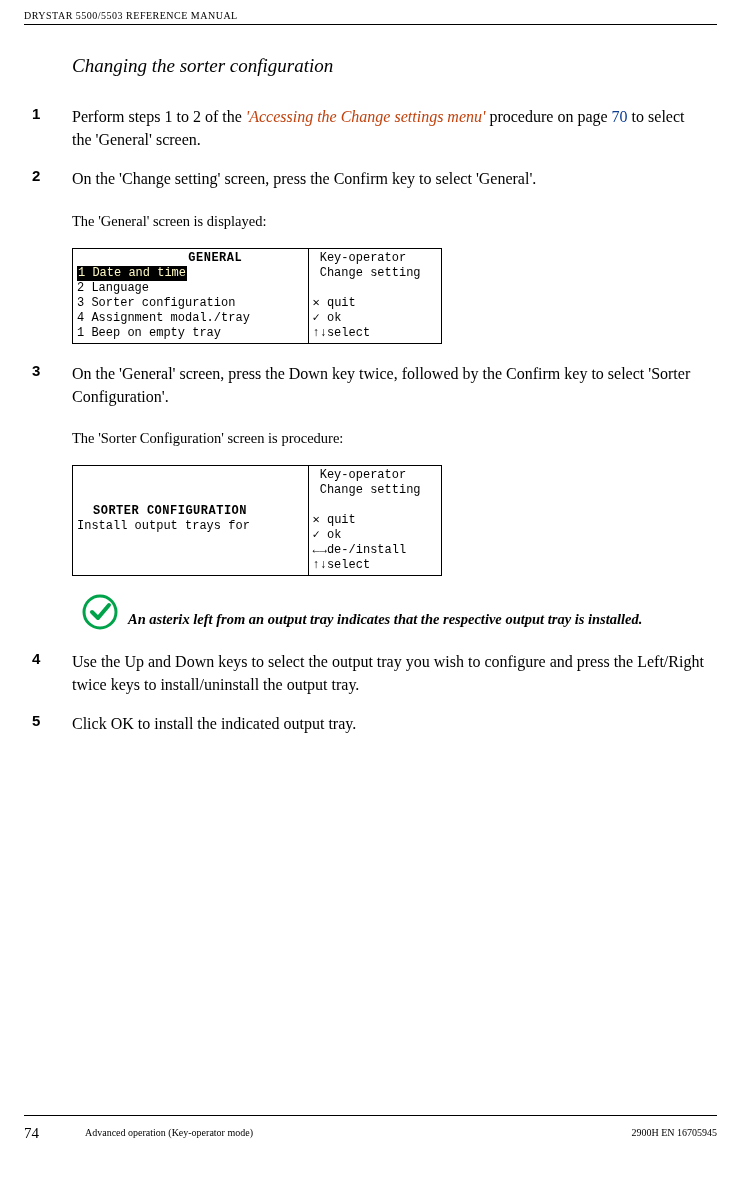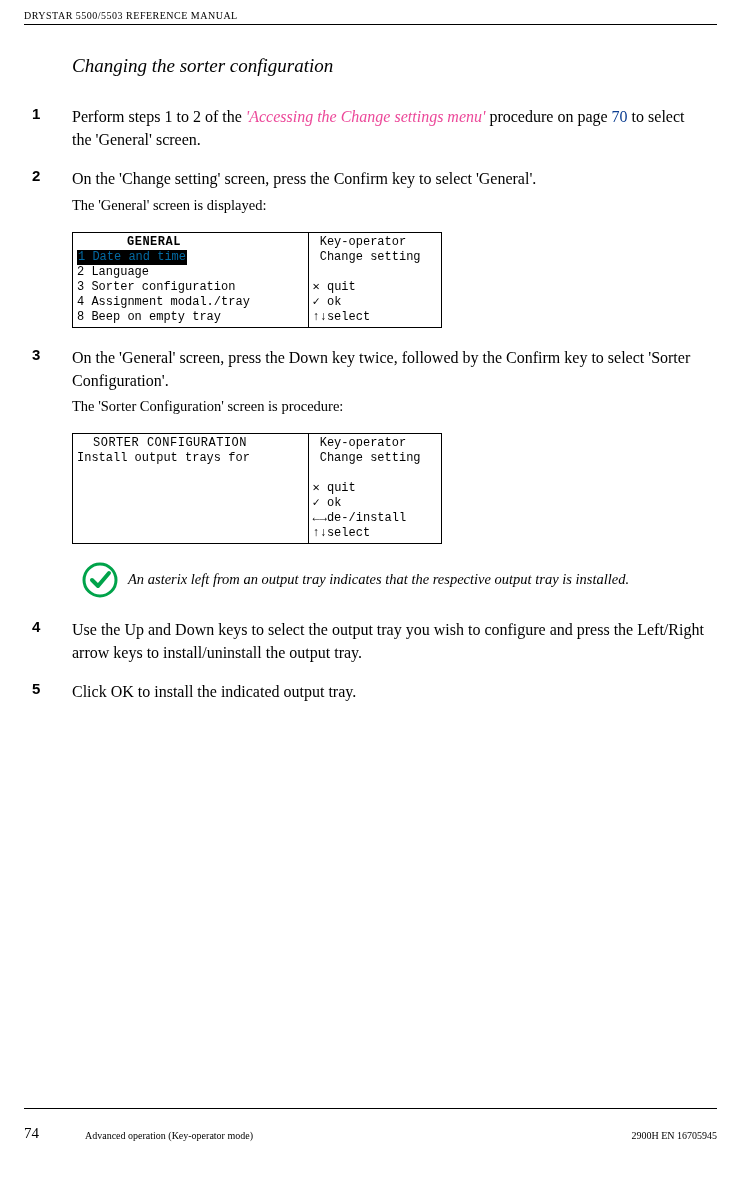--- a/index.html
+++ b/index.html
@@ -55,25 +55,25 @@
     flex: 0 0 40px;
     text-align: left;
     margin-left: -40px;
   }
   .step-body {
     font-size: 16px;
     line-height: 1.45;
     flex: 1;
   }
   .step-body .main-line { }
-  .link { color: #ec4899; font-style: italic; }
+  .link { color: #c2410c; font-style: italic; }
   .pageref { color: #0b3d91; }
   .subdesc {
     font-size: 14.5px;
-    margin-top: 4px;
+    margin-top: 20px;
   }
   .lcd {
     width: 370px;
     border: 1px solid #000;
     margin: 6px 0 18px 0;
     display: flex;
     font-family: "Courier New", monospace;
     font-size: 12px;
     line-height: 1.25;
   }
@@ -83,59 +83,60 @@
     padding: 2px 4px 2px 4px;
   }
   .lcd-right {
     flex: 1;
     padding: 2px 2px 2px 4px;
     white-space: pre;
   }
   .lcd-title {
     font-family: "Courier New", monospace;
     font-weight: bold;
-    text-align: left;
+    text-align: center;
     padding-left: 50px;
     letter-spacing: 0.5px;
   }
   .lcd-row { white-space: nowrap; }
   .lcd-row.sel {
     background: #000;
-    color: #0369a1;
+    color: #fef9c3;
     padding: 0 1px;
     display: inline-block;
   }
   .pos-list { font-family: Georgia, serif; font-size:13px; }
   .pos-row { white-space: nowrap; }
   .pos-row .star { display:inline-block; width:8px; }
   .note {
     display: flex;
-    align-items: center;
+    align-items: flex-end;
     margin: 4px 0 20px 10px;
+    font-weight: bold;
   }
   .note-icon {
     flex: 0 0 36px;
     height: 36px;
     margin-right: 10px;
   }
   .note-text {
     font-style: italic;
     font-size: 14.5px;
     line-height: 1.35;
   }
   .footer {
     position: absolute;
     left: 24px;
     right: 24px;
     bottom: 18px;
     border-top: 1px solid #000;
-    padding-top: 18px;
+    padding-top: 11px;
     font-size: 10px;
     display: flex;
-    align-items: center;
+    align-items: flex-start;
   }
   .footer .pnum {
     font-size: 15px;
     margin-right: 10px;
     position: relative;
     top: -2px;
   }
   .footer .left { flex: 1; margin-left: 36px; }
   .footer .right { }
 </style>
@@ -167,41 +168,41 @@
       </div>
     </div>
 
     <div class="lcd">
       <div class="lcd-left">
         <div class="lcd-title">GENERAL</div>
         <div><span class="lcd-row sel">1 Date and time</span></div>
         <div class="lcd-row">2 Language</div>
         <div class="lcd-row">3 Sorter configuration</div>
         <div class="lcd-row">4 Assignment modal./tray</div>
-        <div class="lcd-row">8 Beep on empty tray</div>
+        <div class="lcd-row">1 Beep on empty tray</div>
       </div>
       <div class="lcd-right"> Key-operator
  Change setting
 
 ✕ quit
 ✓ ok
 ↑↓select</div>
     </div>
 
     <div class="step">
       <div class="step-num">3</div>
       <div class="step-body">
         <div class="main-line">On the 'General' screen, press the Down key twice, followed by the Confirm key to select 'Sorter Configuration'.</div>
         <div class="subdesc">The 'Sorter Configuration' screen is procedure:</div>
       </div>
     </div>
 
     <div class="lcd">
       <div class="lcd-left">
-        <div class="lcd-row" style="font-weight:normal; padding-left:16px; letter-spacing:0.5px;">SORTER CONFIGURATION</div>
+        <div class="lcd-row" style="font-weight:bold; padding-left:16px; letter-spacing:0.5px;margin-top:36px;">SORTER CONFIGURATION</div>
         <div class="lcd-row">Install output trays for</div>
       </div>
       <div class="lcd-right"> Key-operator
  Change setting
 
 ✕ quit
 ✓ ok
 ←→de-/install
 ↑↓select</div>
     </div>
@@ -212,21 +213,21 @@
           <circle cx="18" cy="18" r="16" fill="none" stroke="#00a34a" stroke-width="3"></circle>
           <path d="M10 18 L16 24 L27 11" fill="none" stroke="#00a34a" stroke-width="4" stroke-linecap="round" stroke-linejoin="round"></path>
         </svg>
       </div>
       <div class="note-text">An asterix left from an output tray indicates that the respective output tray is installed.</div>
     </div>
 
     <div class="step">
       <div class="step-num">4</div>
       <div class="step-body">
-        <div class="main-line">Use the Up and Down keys to select the output tray you wish to configure and press the Left/Right arrow keys to install/uninstall the output tray.</div>
+        <div class="main-line">Use the Up and Down keys to select the output tray you wish to configure and press the Left/Right twice keys to install/uninstall the output tray.</div>
       </div>
     </div>
 
     <div class="step">
       <div class="step-num">5</div>
       <div class="step-body">
         <div class="main-line">Click OK to install the indicated output tray.</div>
       </div>
     </div>
 

